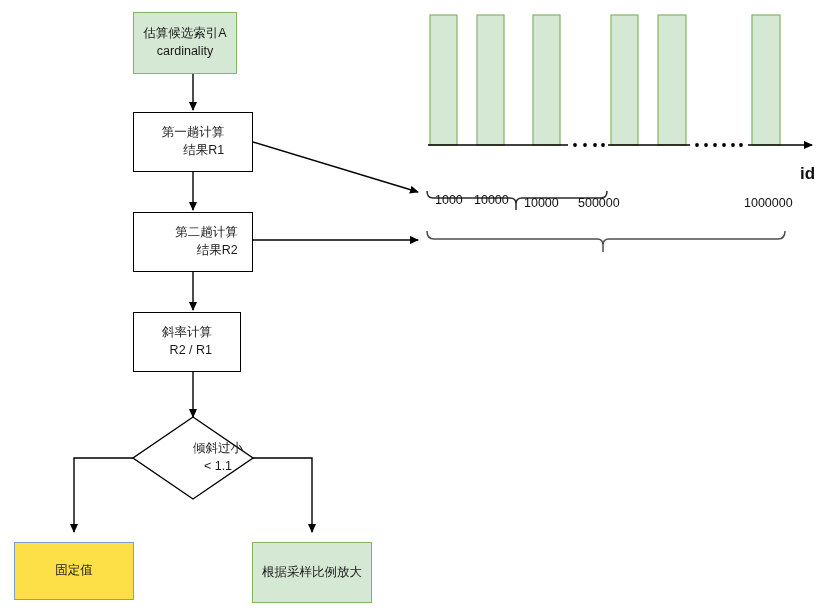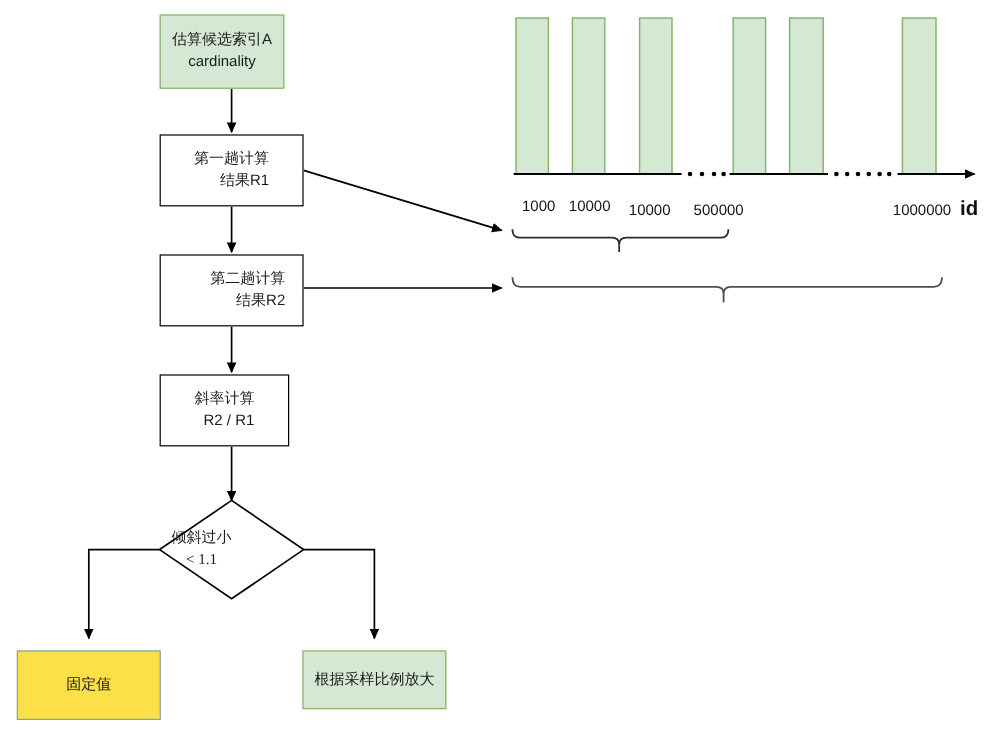--- a/index.html
+++ b/index.html
@@ -45,33 +45,33 @@
     text-align: right;
   }
   .node.blue {
     background: #fde047;
     border: 1px solid #7b9fd0;
   }
   .diamond-label {
     position: absolute;
     display: flex;
     align-items: center;
-    justify-content: flex-start;
+    justify-content: flex-end;
     text-align: center;
     font-size: 12.5px;
     line-height: 1.42;
     color: #1a1a1a;
     white-space: pre-line;
-    font-family: Liberation Serif, serif;
   }
   .axis-label {
     position: absolute;
     font-size: 12.5px;
     color: #111111;
     white-space: nowrap;
+    margin-top: 28px;
   }
   .axis-name {
     position: absolute;
     font-size: 17px;
     color: #111111;
     white-space: nowrap;
     font-weight: bold;
   }
 </style>
 </head>
@@ -161,21 +161,21 @@
 
   <div class="diamond-label" style="left:143px; top:430px; width:100px; height:56px;">
     <span>倾斜过小
 &lt; 1.1</span>
   </div>
 
   <div class="node blue" style="left:14px; top:542px; width:120px; height:58px;">
     <span>固定值</span>
   </div>
 
-  <div class="node green" style="left:252px; top:542px; width:120px; height:49px;">
+  <div class="node green" style="left:252px; top:542px; width:120px; height:61px;">
     <span>根据采样比例放大</span>
   </div>
 
   <div class="axis-label" style="left:435px; top:165px;">1000</div>
   <div class="axis-label" style="left:474px; top:165px;">10000</div>
   <div class="axis-label" style="left:524px; top:168px;">10000</div>
   <div class="axis-label" style="left:578px; top:168px;">500000</div>
   <div class="axis-label" style="left:744px; top:168px;text-align:right;">1000000</div>
   <div class="axis-name" style="left:800px; top:164px;">id</div>
 

